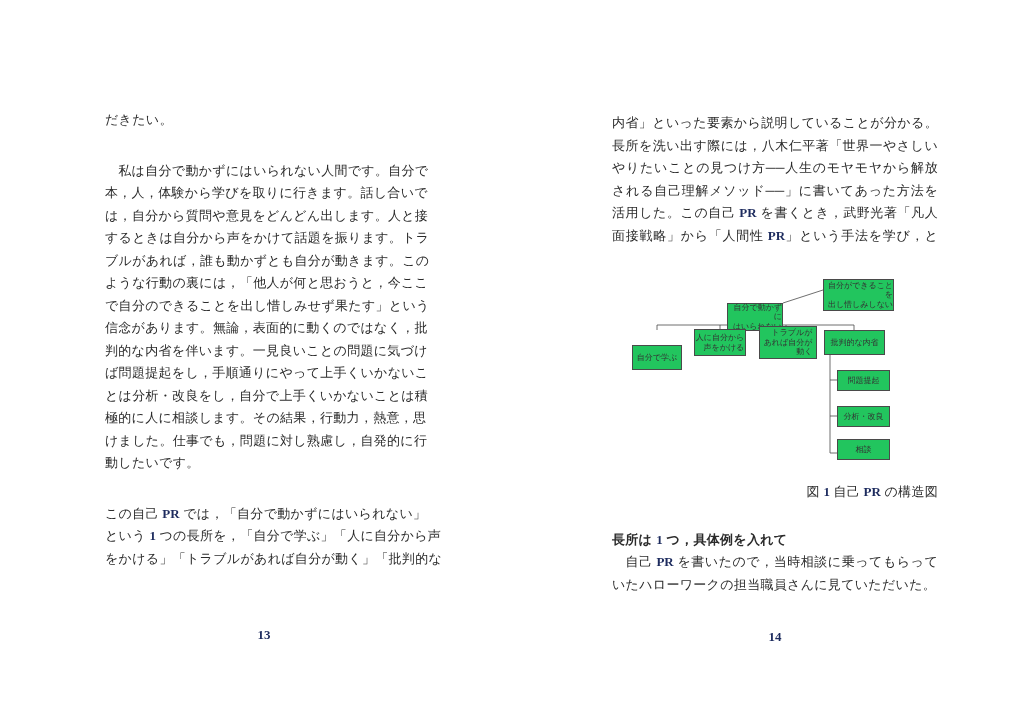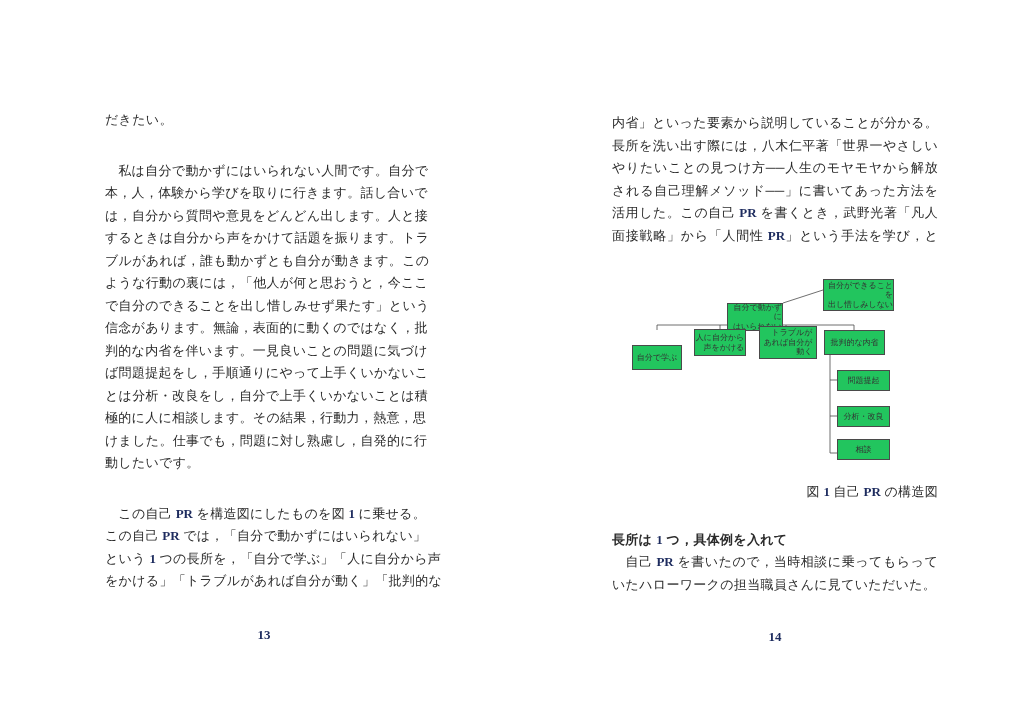--- a/index.html
+++ b/index.html
@@ -102,21 +102,20 @@
       <div class="line">で自分のできることを出し惜しみせず果たす」という</div>
       <div class="line">信念があります。無論，表面的に動くのではなく，批</div>
       <div class="line">判的な内省を伴います。一見良いことの問題に気づけ</div>
       <div class="line">ば問題提起をし，手順通りにやって上手くいかないこ</div>
       <div class="line">とは分析・改良をし，自分で上手くいかないことは積</div>
       <div class="line">極的に人に相談します。その結果，行動力，熱意，思</div>
       <div class="line">けました。仕事でも，問題に対し熟慮し，自発的に行</div>
       <div class="line last">動したいです。</div>
     </div>
     <div class="para">
-      <div class="line">　この自己 <span class="seg-latin">PR</span> を構造図にしたものを図 <span class="seg-latin">1</span> に乗せる。</div>
       <div class="line">この自己 <span class="seg-latin">PR</span> では，「自分で動かずにはいられない」</div>
       <div class="line">という <span class="seg-latin">1</span> つの長所を，「自分で学ぶ」「人に自分から声</div>
       <div class="line last">をかける」「トラブルがあれば自分が動く」「批判的な</div>
     </div>
   </div>
 
 <div id="page-number-left" class="page-number">13</div>
 
 <div id="right-col" class="page-col">
 

